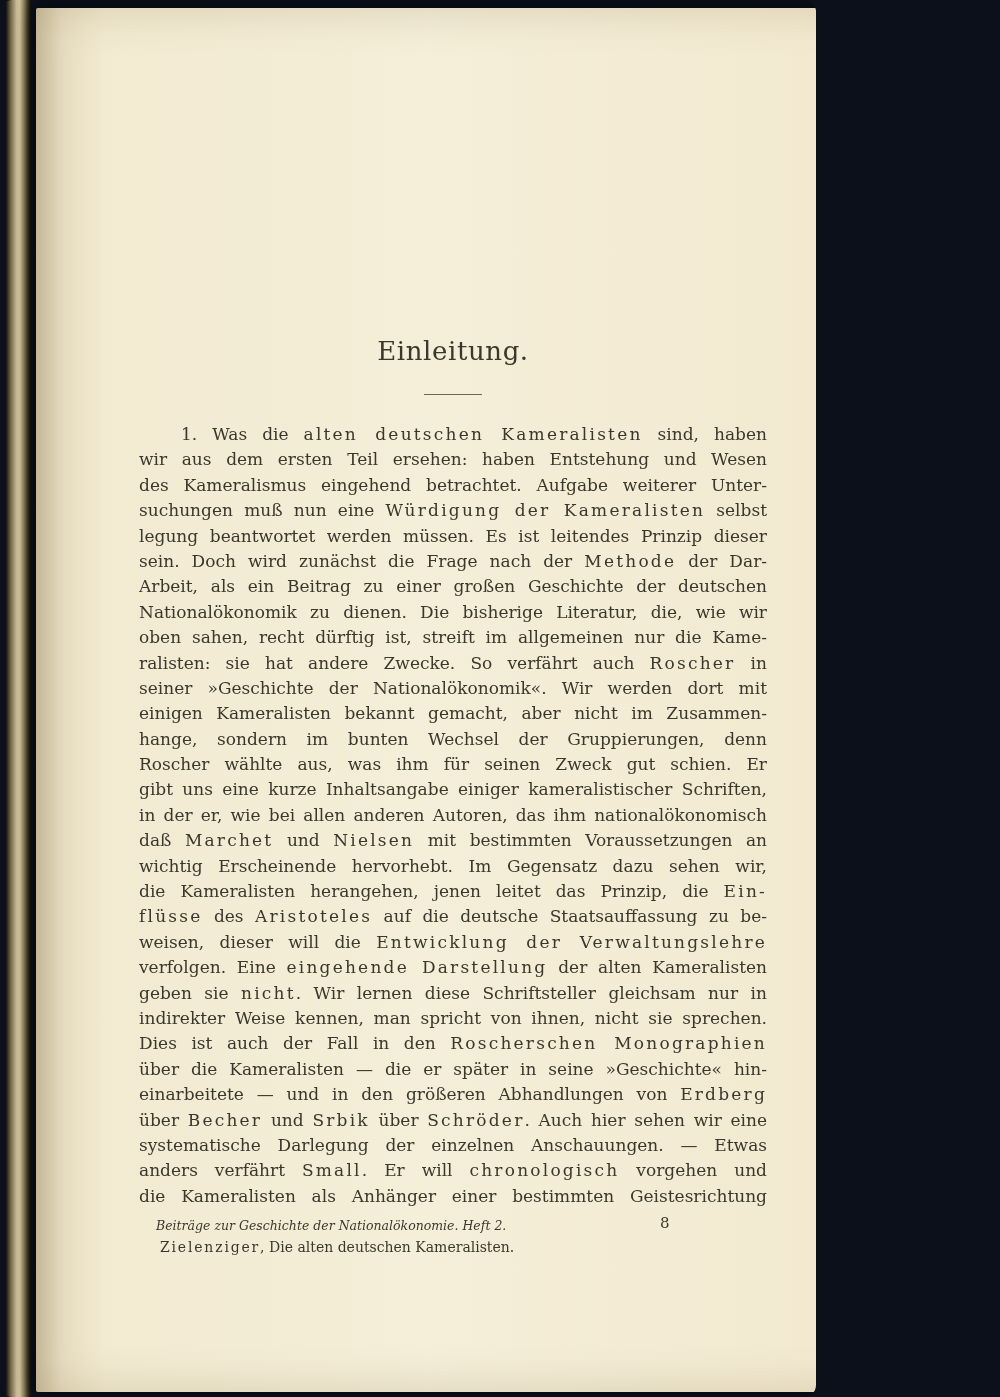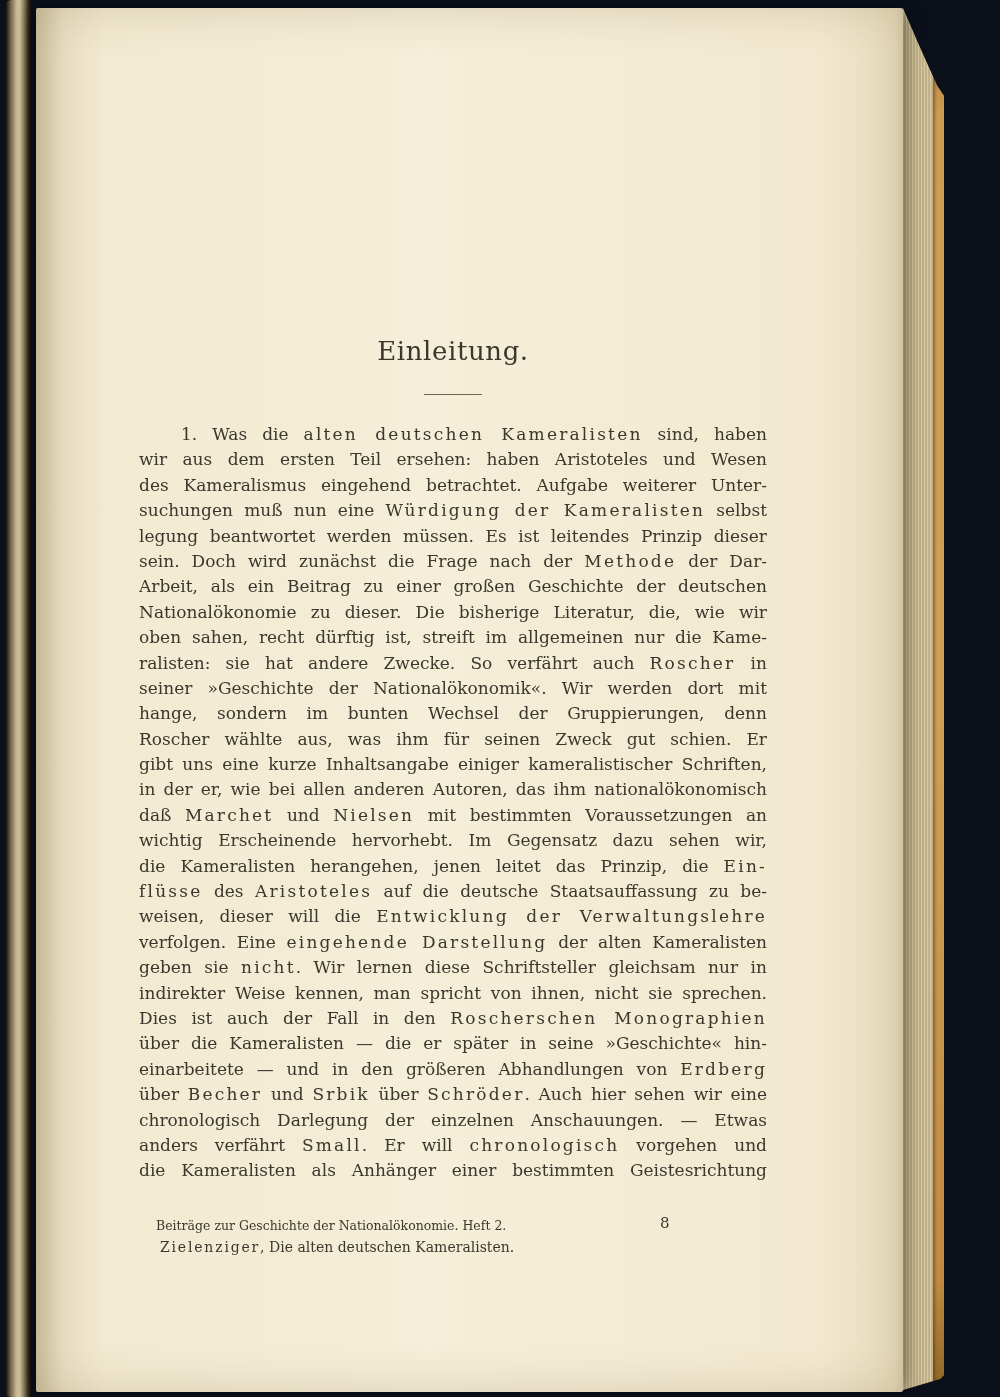--- a/index.html
+++ b/index.html
@@ -1,20 +1,20 @@
 <!DOCTYPE html>
 <html style="--background: #0b101b; --paper: #f5eed8; --ink: #3a372c; --edge-accent: #d2a054;"><head>
 <meta charset="utf-8">
 <style>
   html, body { margin: 0; padding: 0; }
   body { background: #0b101b; font-family: "DejaVu Serif", "Liberation Serif", serif; }
 
   .scene {
     position: relative;
-    width: 944px;
+    width: 816px;
     height: 1397px;
     overflow: hidden;
     background: var(--background, #0b101b);
     border-radius: 12px;
   }
 
   
   .left-edge {
     position: absolute;
     left: 6px; top: 0;
@@ -97,20 +97,21 @@
   }
   .line:first-child { text-indent: 42px; }
 
   .sperr { letter-spacing: 0.13em; }
 
   .footer-series {
     position: absolute;
     top: 1210px; left: 120px;
     font-size: 12.5px;
     color: var(--ink, #3a372c);
+    font-style: italic;
   }
   .footer-sig {
     position: absolute;
     top: 1206px; left: 624px;
     font-size: 15px;
     color: var(--ink, #3a372c);
   }
   .footer-author {
     position: absolute;
     top: 1231px; left: 124px;
@@ -129,47 +130,48 @@
     <div class="edge-accent"></div>
     <div class="edge-shadow"></div>
   </div>
 
   <div class="page">
     <h1 class="title">Einleitung.</h1>
     <div class="title-rule"></div>
 
     <div class="body">
         <div class="line"><span>1. Was die </span><span class="sperr">alten deutschen Kameralisten</span><span> sind, haben</span></div>
-        <div class="line"><span>wir aus dem ersten Teil ersehen: haben Aristoteles und Wesen</span></div>
+        <div class="line"><span>wir aus dem ersten Teil ersehen: haben Entstehung und Wesen</span></div>
         <div class="line"><span>des Kameralismus eingehend betrachtet.  Aufgabe weiterer Unter-</span></div>
         <div class="line"><span>suchungen muß nun eine </span><span class="sperr">Würdigung der Kameralisten</span><span> selbst</span></div>
         <div class="line"><span>legung beantwortet werden müssen.  Es ist leitendes Prinzip dieser</span></div>
         <div class="line"><span>sein.  Doch wird zunächst die Frage nach der </span><span class="sperr">Methode</span><span> der Dar-</span></div>
         <div class="line"><span>Arbeit, als ein Beitrag zu einer großen Geschichte der deutschen</span></div>
-        <div class="line"><span>Nationalökonomie zu dieser.  Die bisherige Literatur, die, wie wir</span></div>
+        <div class="line"><span>Nationalökonomik zu dienen.  Die bisherige Literatur, die, wie wir</span></div>
         <div class="line"><span>oben sahen, recht dürftig ist, streift im allgemeinen nur die Kame-</span></div>
         <div class="line"><span>ralisten: sie hat andere Zwecke.  So verfährt auch </span><span class="sperr">Roscher</span><span> in</span></div>
         <div class="line"><span>seiner »Geschichte der Nationalökonomik«.  Wir werden dort mit</span></div>
+        <div class="line"><span>einigen Kameralisten bekannt gemacht, aber nicht im Zusammen-</span></div>
         <div class="line"><span>hange, sondern im bunten Wechsel der Gruppierungen, denn</span></div>
         <div class="line"><span>Roscher wählte aus, was ihm für seinen Zweck gut schien.  Er</span></div>
         <div class="line"><span>gibt uns eine kurze Inhaltsangabe einiger kameralistischer Schriften,</span></div>
         <div class="line"><span>in der er, wie bei allen anderen Autoren, das ihm nationalökonomisch</span></div>
         <div class="line"><span>daß </span><span class="sperr">Marchet</span><span> und </span><span class="sperr">Nielsen</span><span> mit bestimmten Voraussetzungen an</span></div>
         <div class="line"><span>wichtig Erscheinende hervorhebt.  Im Gegensatz dazu sehen wir,</span></div>
         <div class="line"><span>die Kameralisten herangehen, jenen leitet das Prinzip, die </span><span class="sperr">Ein-</span></div>
         <div class="line"><span class="sperr">flüsse</span><span> des </span><span class="sperr">Aristoteles</span><span> auf die deutsche Staatsauffassung zu be-</span></div>
         <div class="line"><span>weisen, dieser will die </span><span class="sperr">Entwicklung der Verwaltungslehre</span></div>
         <div class="line"><span>verfolgen.  Eine </span><span class="sperr">eingehende Darstellung</span><span> der alten Kameralisten</span></div>
         <div class="line"><span>geben sie </span><span class="sperr">nicht</span><span>.  Wir lernen diese Schriftsteller gleichsam nur in</span></div>
         <div class="line"><span>indirekter Weise kennen, man spricht von ihnen, nicht sie sprechen.</span></div>
         <div class="line"><span>Dies ist auch der Fall in den </span><span class="sperr">Roscherschen Monographien</span></div>
         <div class="line"><span>über die Kameralisten — die er später in seine »Geschichte« hin-</span></div>
         <div class="line"><span>einarbeitete — und in den größeren Abhandlungen von </span><span class="sperr">Erdberg</span></div>
         <div class="line"><span>über </span><span class="sperr">Becher</span><span> und </span><span class="sperr">Srbik</span><span> über </span><span class="sperr">Schröder</span><span>.  Auch hier sehen wir eine</span></div>
-        <div class="line"><span>chronologisch Darlegung der einzelnen Anschauungen. — Etwas</span></div>
+        <div class="line"><span>systematische Darlegung der einzelnen Anschauungen. — Etwas</span></div>
         <div class="line"><span>anders verfährt </span><span class="sperr">Small</span><span>.  Er will </span><span class="sperr">chronologisch</span><span> vorgehen und</span></div>
         <div class="line"><span>die Kameralisten als Anhänger einer bestimmten Geistesrichtung</span></div>
       </div>
 
     <div class="footer-series">Beiträge zur Geschichte der Nationalökonomie.  Heft 2.</div>
     <div class="footer-sig">8</div>
     <div class="footer-author"><span class="sperr">Zielenziger</span><span>, Die alten deutschen Kameralisten.</span></div>
   </div>
 </div>
 

